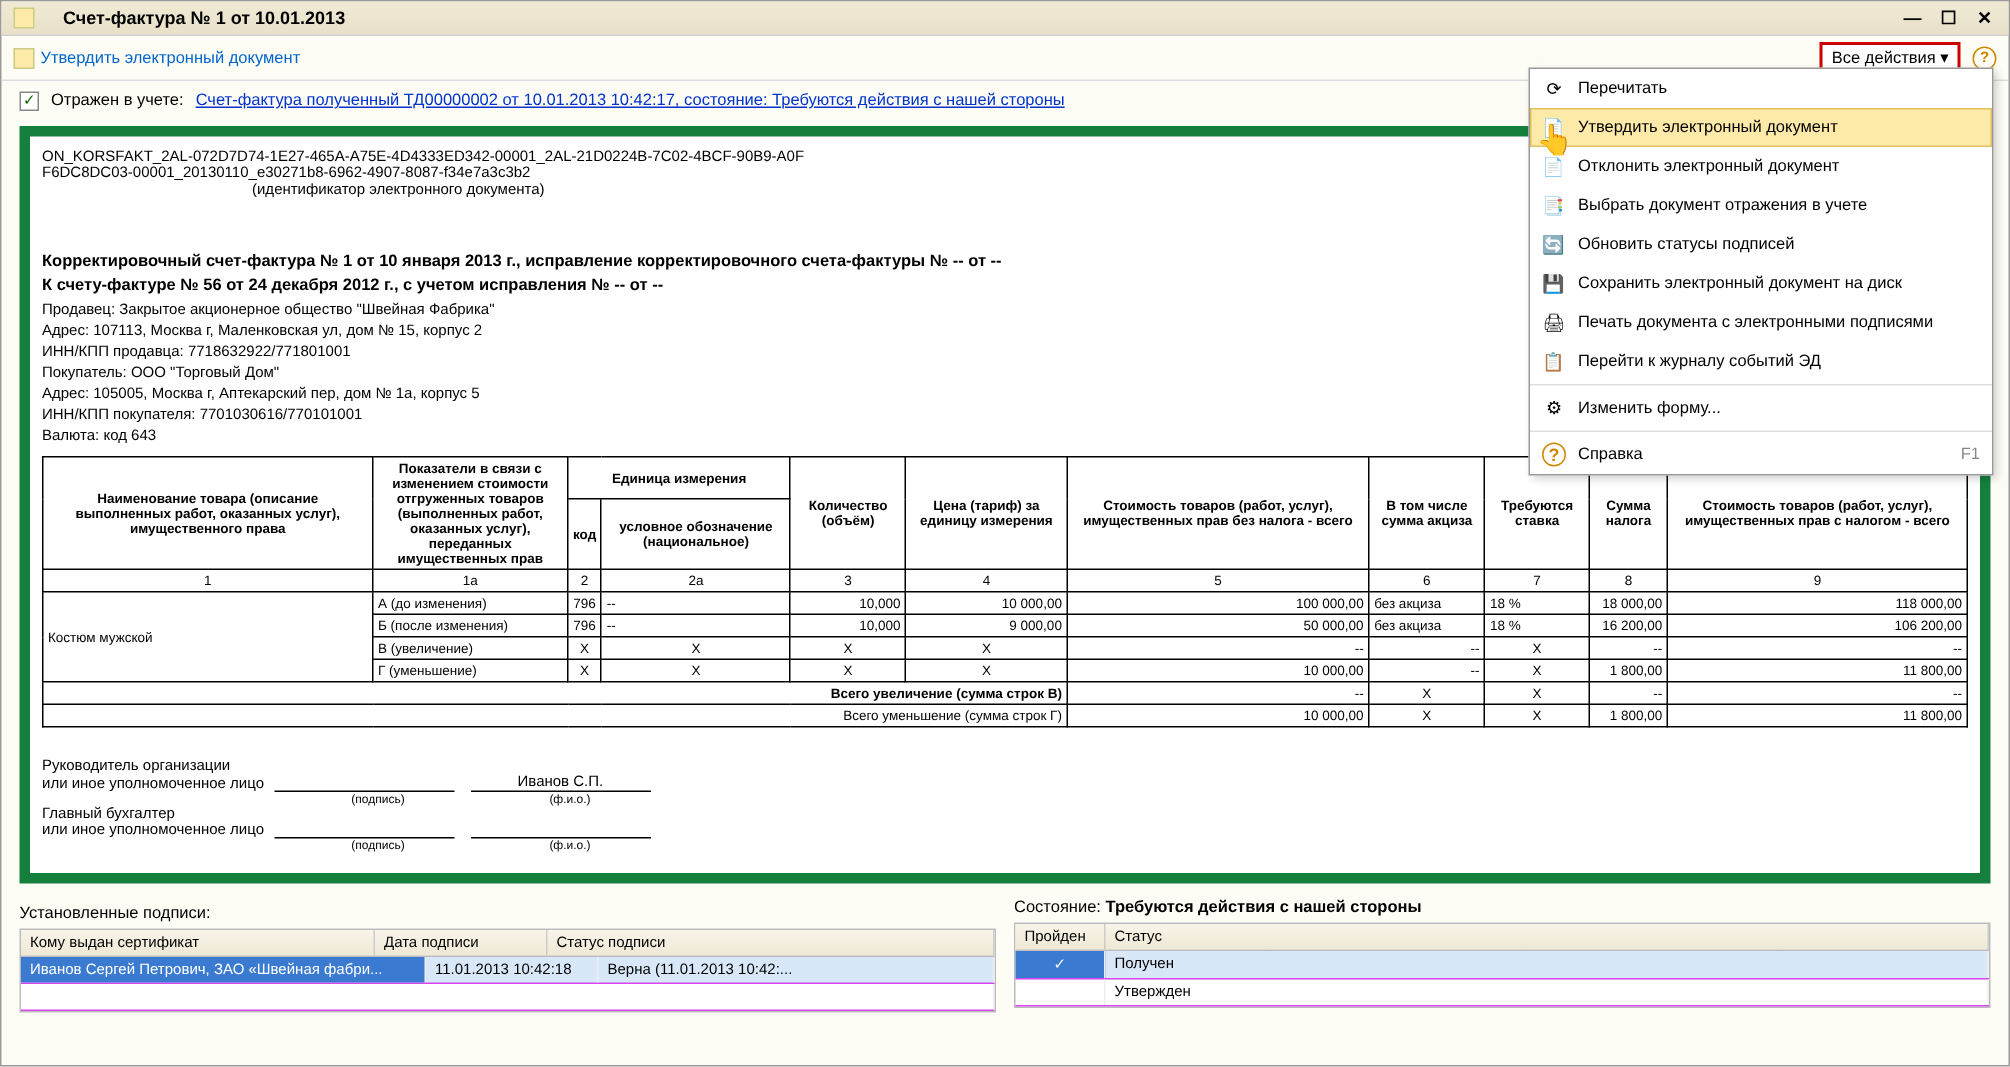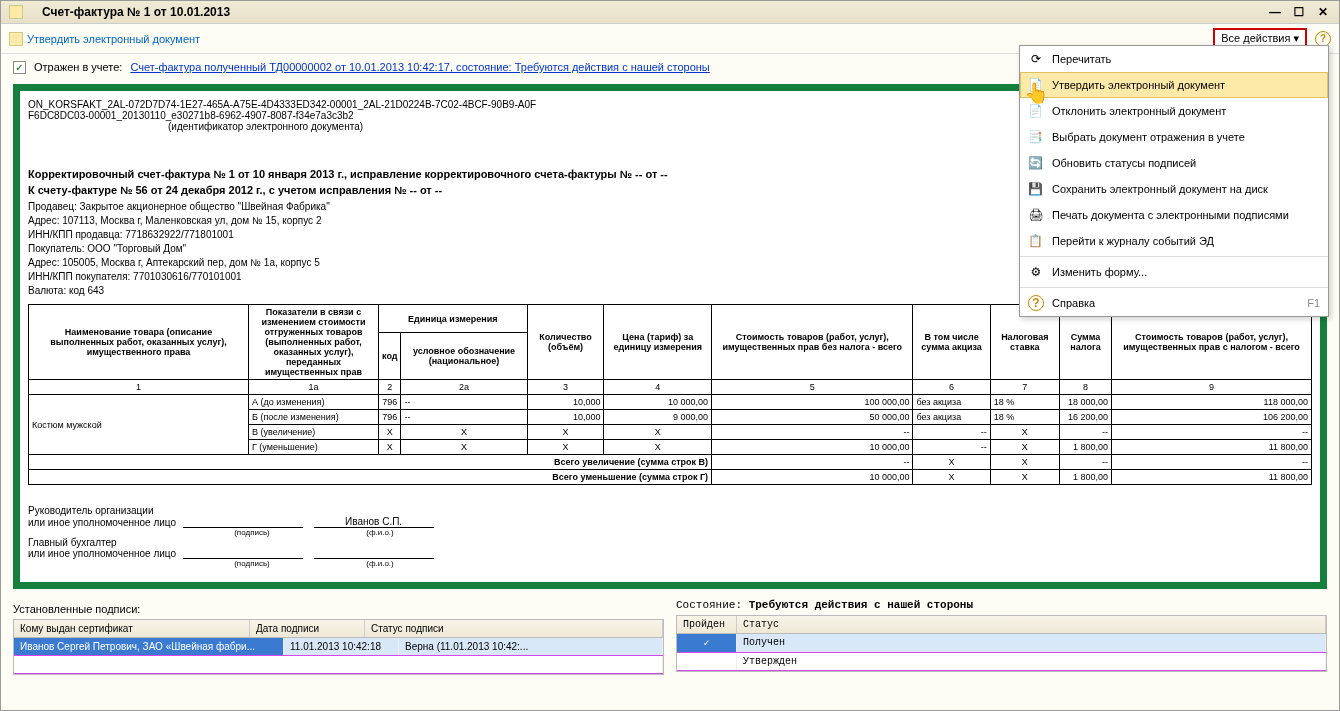--- a/index.html
+++ b/index.html
@@ -32,21 +32,21 @@
 .main-table { border-collapse: collapse; width: 100%; font-size: 9px; }
 .main-table th, .main-table td { border: 1px solid #000; padding: 2px 3px; text-align: center; vertical-align: middle; }
 .main-table td.left { text-align: left; }
 .main-table td.right { text-align: right; }
 .sign-block { display: flex; margin-top: 20px; font-size: 10px; flex-direction: column; }
 .sign-half { flex: 1; }
 .sign-line { display: inline-block; border-bottom: 1px solid #000; width: 120px; margin: 0 4px; text-align: center; vertical-align: bottom; }
 .sign-sub { font-size: 8px; text-align: center; }
 .bottom-section { display: flex; padding: 6px 12px; gap: 12px; }
 .bottom-left { flex: 1; }
-.bottom-right { flex: 1; font-family: Liberation Mono, monospace; }
+.bottom-right { flex: 1; }
 .section-title { padding: 4px 0; font-size: 11px; }
 .grid { border: 1px solid #bbb; background: #fff; }
 .grid-head { display: flex; background: linear-gradient(#f8f4e8, #eee8d5); border-bottom: 1px solid #bbb; }
 .grid-head > div { padding: 3px 6px; border-right: 1px solid #ccc; font-size: 10px; }
 .grid-row { display: flex; border-bottom: 1px solid #d946ef; }
 .grid-row > div { padding: 3px 6px; border-right: 1px solid #eee; font-size: 10px; overflow: hidden; white-space: nowrap; text-overflow: ellipsis; }
 .grid-row.selected { background: #d8e8f8; }
 .grid-row.selected > div:first-child { background: #3a7ad0; color: #fff; }
 .state-line { font-size: 11px; margin-bottom: 4px; }
 .state-value { font-weight: bold; }
@@ -123,21 +123,21 @@
     <table class="main-table">
       <tbody>
           <tr>
         <th rowspan="2" style="width:220px">Наименование товара (описание выполненных работ, оказанных услуг), имущественного права</th>
         <th rowspan="2" style="width:130px">Показатели в связи с изменением стоимости отгруженных товаров (выполненных работ, оказанных услуг), переданных имущественных прав</th>
         <th colspan="2">Единица измерения</th>
         <th rowspan="2">Количество (объём)</th>
         <th rowspan="2">Цена (тариф) за единицу измерения</th>
         <th rowspan="2">Стоимость товаров (работ, услуг), имущественных прав без налога - всего</th>
         <th rowspan="2">В том числе сумма акциза</th>
-        <th rowspan="2">Налоговая ставка</th>
+        <th rowspan="2">Требуются ставка</th>
         <th rowspan="2">Сумма налога</th>
         <th rowspan="2">Стоимость товаров (работ, услуг), имущественных прав с налогом - всего</th>
       </tr>
       <tr>
         <th>код</th>
         <th>условное обозначение (национальное)</th>
       </tr>
       <tr>
         <td>1</td>
             <td>1а</td>
@@ -202,21 +202,21 @@
           </tr>
       <tr>
             <td colspan="6" class="right" style="font-weight:bold">Всего увеличение (сумма строк В)</td>
             <td class="right">--</td>
             <td>Х</td>
             <td>Х</td>
             <td class="right">--</td>
             <td class="right">--</td>
           </tr>
       <tr>
-            <td colspan="6" class="right" style="font-weight:bold">Всего уменьшение (сумма строк Г)</td>
+            <td colspan="6" class="right" style="font-weight:normal">Всего уменьшение (сумма строк Г)</td>
             <td class="right">10 000,00</td>
             <td>Х</td>
             <td>Х</td>
             <td class="right">1 800,00</td>
             <td class="right">11 800,00</td>
           </tr>
     </tbody>
       </table>
 
     <div class="sign-block">

